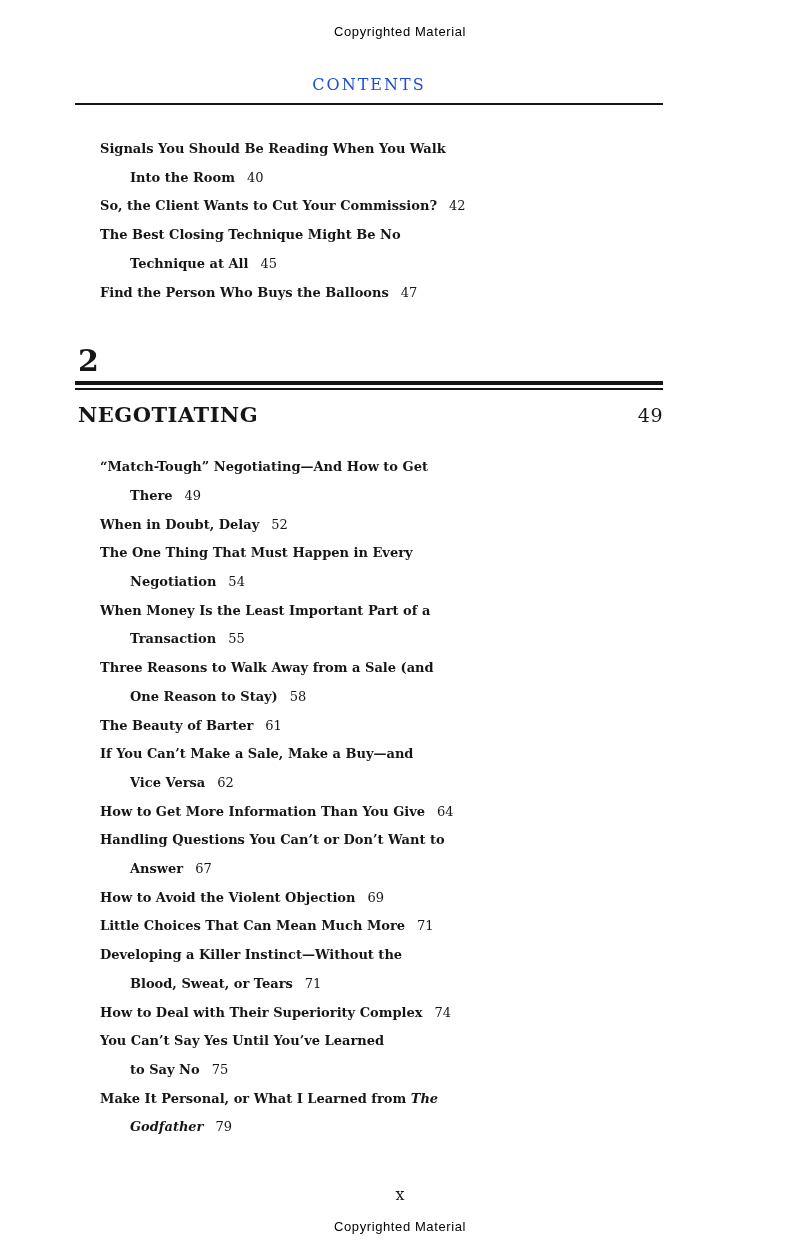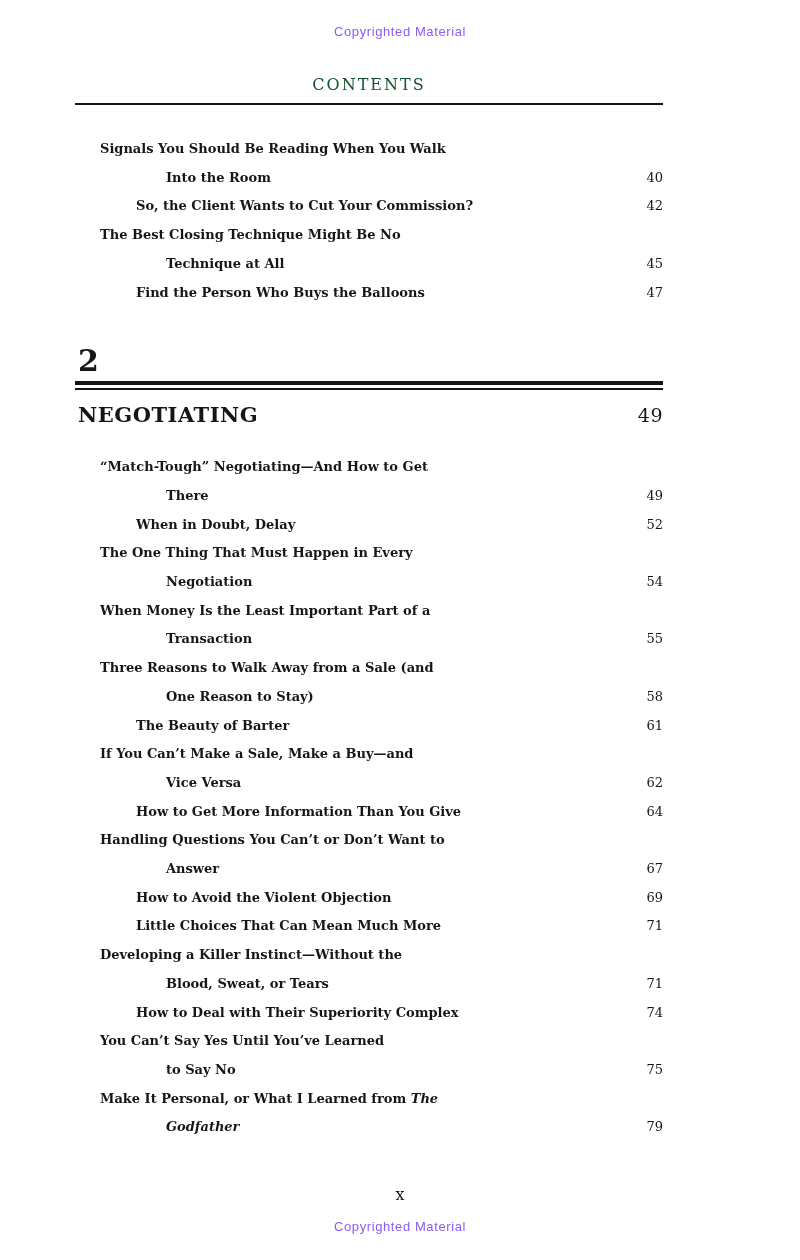--- a/index.html
+++ b/index.html
@@ -7,51 +7,51 @@
     position:relative;
     width:800px; height:1260px;
     background:#ffffff;
     font-family:"DejaVu Serif","Liberation Serif",serif;
     color:#161616;
     overflow:hidden;
     margin:0 auto;
   }
   .copyright {
     text-align:center;
-    color:#8b5cf6;
+    color:#000000;
     font-family:"Liberation Sans","DejaVu Sans",sans-serif;
     font-size:13px;
     letter-spacing:0.6px;
   }
   .copyright.top { padding-top:24px; }
   .copyright.bottom { position:absolute; left:0; right:0; bottom:26px; }
   .contents-title {
     text-align:center;
     font-size:16px;
     font-weight:400;
     letter-spacing:2px;
     margin:36px 137px 0 75px;
-    color:#14532d;
+    color:#1d4ed8;
   }
   .header-rule {
     border-top:2px solid #151515;
     margin:9px 137px 0 75px;
     height:0;
   }
   .toc {
     margin:0 137px 0 100px;
     font-size:13px;
     font-weight:700;
     line-height:28.7px;
   }
   #toc1 { margin-top:30px; }
   #toc2 { margin-top:26px; }
   .entry .line { white-space:nowrap; }
   .entry .line.cont .txt { padding-left:30px; display:inline-block; }
-  .entry .line.last { display:flex; justify-content:space-between; align-items:baseline; white-space:normal;margin-left:36px; }
+  .entry .line.last { display:flex; align-items:baseline; white-space:normal; }
   .entry .line.last .txt { white-space:nowrap; }
   .pg { margin-left:12px; font-weight:400; }
   .chapter { margin:38px 137px 0 75px; }
   .chapter-number {
     font-size:30px;
     font-weight:700;
     padding-left:3px;
     line-height:32px;
     margin-bottom:4px;
   }

